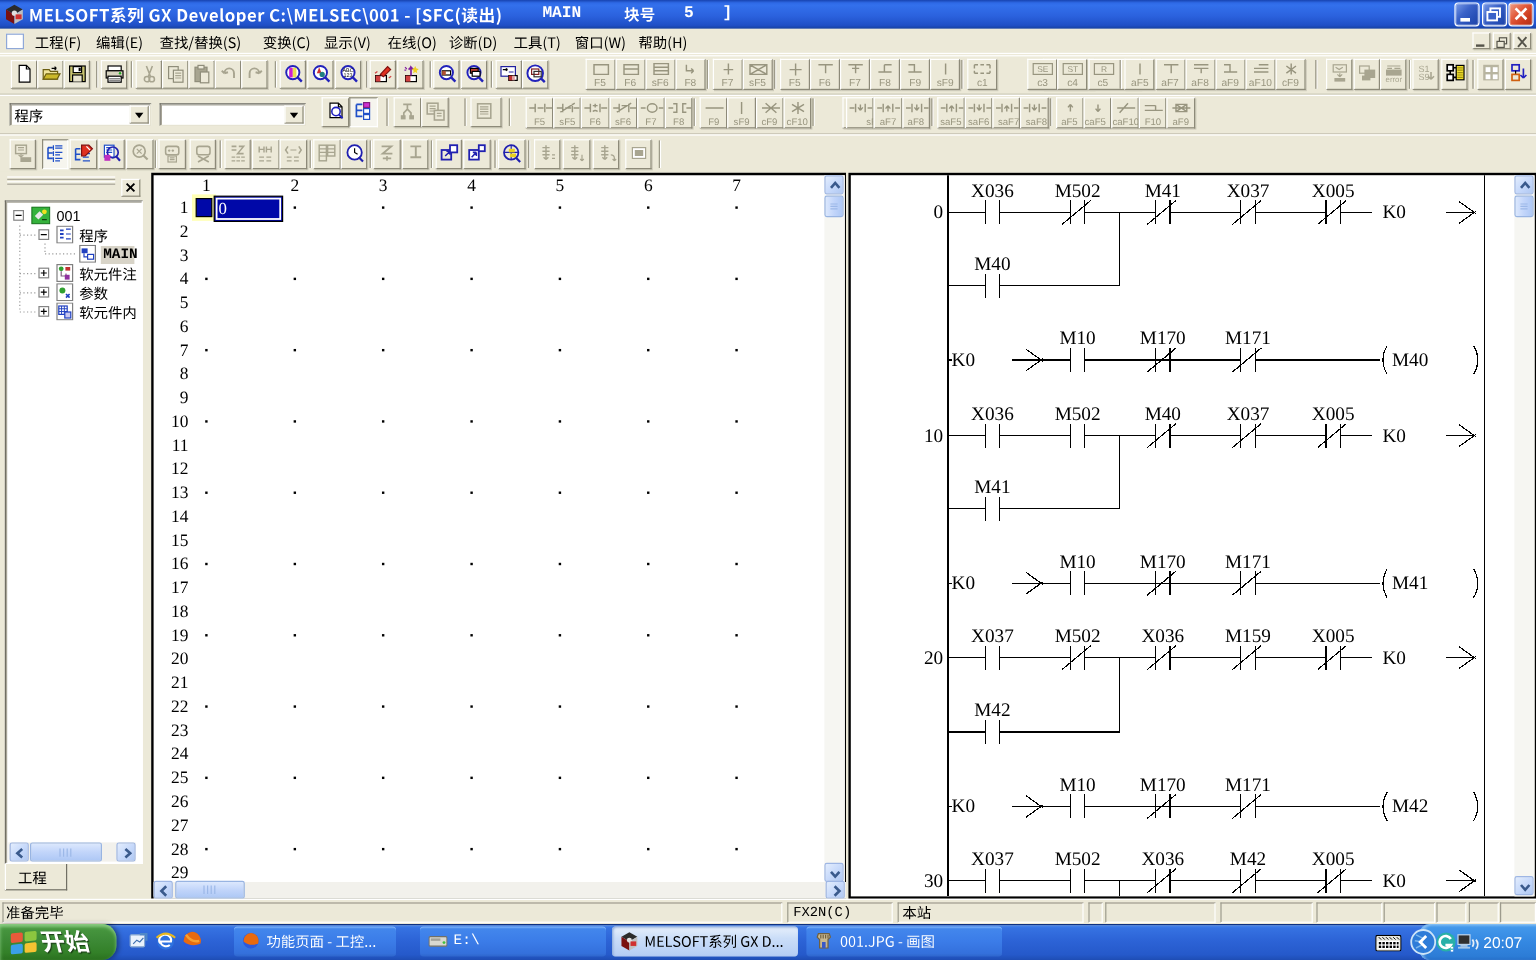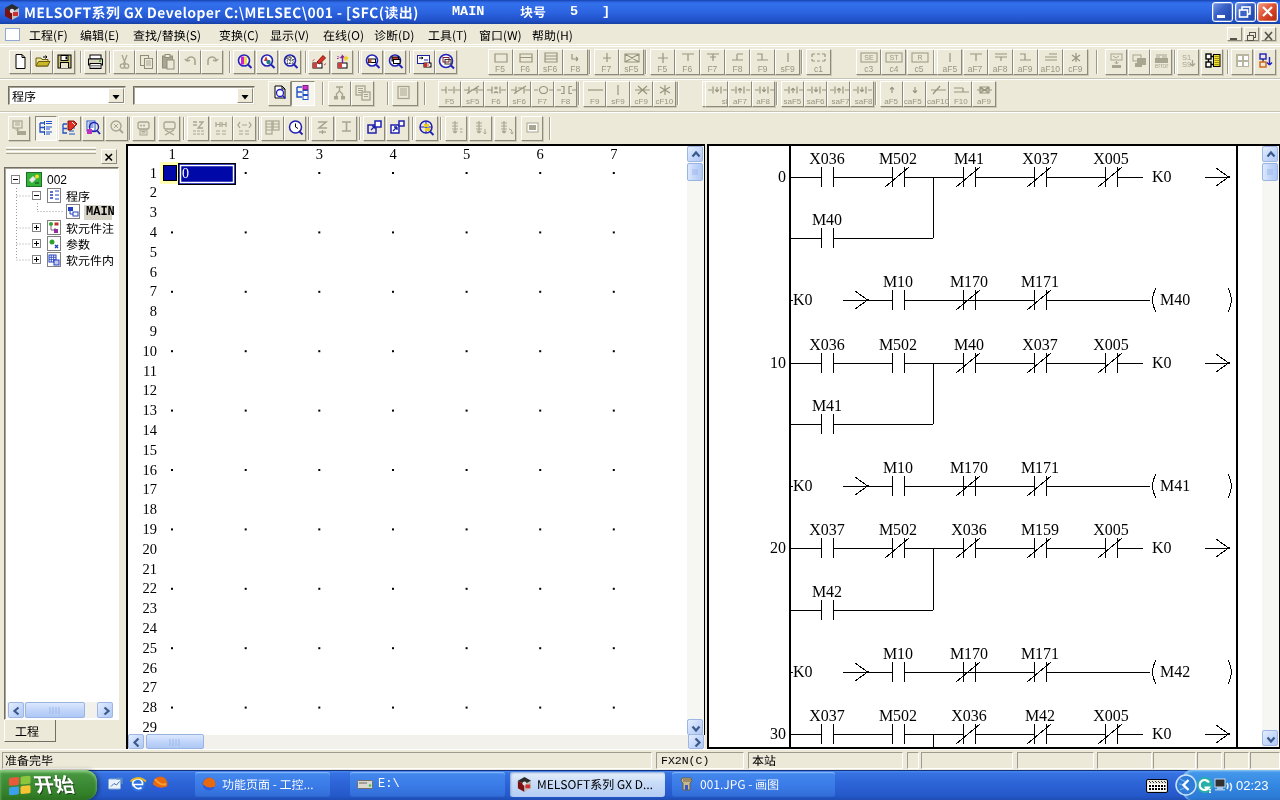--- a/index.html
+++ b/index.html
@@ -850,21 +850,21 @@
       <rect x="1.5" y="0.5" width="13" height="14" fill="#fff" stroke="#808080"></rect>
       <circle cx="6" cy="6" r="2.5" fill="#30A030"></circle>
       <path d="M9 9 l3 3 M9 12 l3-3" stroke="#2040C0" stroke-width="1.4"></path>
     </svg>
 <svg class="abs" style="left:46px;top:252px" width="16" height="15">
       <rect x="1.5" y="0.5" width="13" height="14" fill="#fff" stroke="#808080"></rect>
       <rect x="3" y="3" width="7" height="7" fill="#fff" stroke="#2040C0"></rect>
       <path d="M3 5.3 h7 M3 7.6 h7 M5.3 3 v7 M7.6 3 v7" stroke="#2040C0" stroke-width=".8"></path>
       <rect x="8" y="8" width="5" height="5" fill="#C8C8F0" stroke="#2040C0"></rect>
     </svg>
-<div class="abs" style="left:47px;top:173px;font-size:12px">002</div>
+<div class="abs" style="left:47px;top:173px;font-size:12px">001</div>
 <svg style="position:absolute;left:66px;top:184.5px;overflow:visible" width="28" height="20" viewBox="0 -16 28 20">
       <path d="M6.4 -8.8H10.0V-6.6H6.4ZM5.5 -9.6V-5.8H10.9V-9.6ZM5.4 -2.5V-1.7H7.7V-0.2H4.6V0.6H11.6V-0.2H8.6V-1.7H11.0V-2.5H8.6V-4.0H11.3V-4.8H5.1V-4.0H7.7V-2.5ZM4.3 -9.9C3.4 -9.5 1.9 -9.2 0.5 -8.9C0.6 -8.7 0.7 -8.4 0.8 -8.2C1.3 -8.3 1.9 -8.4 2.5 -8.5V-6.7H0.6V-5.9H2.4C1.9 -4.5 1.1 -2.9 0.3 -2.1C0.5 -1.8 0.7 -1.5 0.8 -1.2C1.4 -2.0 2.1 -3.2 2.5 -4.4V0.9H3.4V-4.2C3.8 -3.7 4.3 -3.1 4.5 -2.7L5.1 -3.5C4.8 -3.7 3.8 -4.8 3.4 -5.1V-5.9H4.9V-6.7H3.4V-8.7C4.0 -8.9 4.5 -9.0 5.0 -9.2Z M16.5 -5.2C17.3 -4.9 18.2 -4.4 19.0 -4.0H14.8V-3.3H18.5V-0.1C18.5 0.1 18.4 0.1 18.2 0.1C18.0 0.2 17.2 0.2 16.3 0.1C16.4 0.4 16.5 0.7 16.6 1.0C17.7 1.0 18.4 1.0 18.8 0.8C19.3 0.7 19.4 0.5 19.4 -0.1V-3.3H22.0C21.6 -2.7 21.1 -2.1 20.7 -1.8L21.5 -1.4C22.1 -2.0 22.8 -2.9 23.4 -3.8L22.7 -4.1L22.6 -4.0H20.4L20.5 -4.1C20.2 -4.3 19.9 -4.4 19.5 -4.6C20.5 -5.1 21.6 -5.9 22.3 -6.6L21.7 -7.1L21.5 -7.0H15.5V-6.3H20.7C20.1 -5.8 19.4 -5.3 18.8 -5.0C18.2 -5.3 17.5 -5.5 17.0 -5.8ZM17.7 -9.9C17.8 -9.5 18.0 -9.1 18.2 -8.7H13.4V-5.4C13.4 -3.7 13.4 -1.2 12.4 0.5C12.6 0.6 13.0 0.8 13.1 1.0C14.2 -0.8 14.3 -3.5 14.3 -5.4V-7.9H23.4V-8.7H19.2C19.1 -9.1 18.8 -9.7 18.5 -10.1Z" fill="#000"></path>
     </svg>
 <div class="abs" style="left:84px;top:204.5px;width:28px;height:15px;background:#D8D4C8"></div>
 <div class="abs" style="left:86px;top:205px;font-size:12px;font-weight:bold;font-family:'Liberation Mono',monospace">MAIN</div>
 <svg style="position:absolute;left:66px;top:216.5px;overflow:visible" width="52" height="20" viewBox="0 -16 52 20">
       <path d="M7.1 -10.1C6.8 -8.2 6.4 -6.5 5.5 -5.3C5.7 -5.2 6.1 -5.0 6.3 -4.8C6.8 -5.5 7.1 -6.4 7.4 -7.4H10.5C10.3 -6.6 10.1 -5.7 10.0 -5.1L10.7 -4.9C11.0 -5.7 11.3 -7.0 11.5 -8.1L10.9 -8.3L10.8 -8.2H7.6C7.8 -8.8 7.9 -9.4 8.0 -10.0ZM8.0 -6.3V-5.7C8.0 -4.0 7.8 -1.5 5.2 0.4C5.4 0.5 5.8 0.8 5.9 1.0C7.4 -0.2 8.1 -1.5 8.5 -2.7C9.0 -1.1 9.8 0.2 11.0 0.9C11.1 0.7 11.4 0.4 11.6 0.2C10.1 -0.6 9.2 -2.5 8.8 -4.6C8.8 -5.0 8.8 -5.4 8.8 -5.7V-6.3ZM1.1 -4.0C1.2 -4.1 1.6 -4.2 2.1 -4.2H3.3V-2.4L0.5 -2.0L0.7 -1.1L3.3 -1.5V0.9H4.2V-1.7L5.8 -1.9L5.7 -2.8L4.2 -2.5V-4.2H5.7V-5.0H4.2V-6.8H3.3V-5.0H2.0C2.4 -5.8 2.8 -6.8 3.2 -7.8H5.7V-8.7H3.4C3.6 -9.1 3.7 -9.5 3.8 -9.9L2.9 -10.1C2.8 -9.6 2.7 -9.1 2.5 -8.7H0.6V-7.8H2.3C2.0 -6.8 1.6 -6.0 1.5 -5.7C1.3 -5.2 1.1 -4.8 0.8 -4.8C0.9 -4.6 1.1 -4.2 1.1 -4.0Z M13.8 -9.1V-8.3H22.3V-9.1ZM12.7 -5.8V-4.9H15.8C15.6 -2.7 15.1 -0.7 12.6 0.2C12.8 0.4 13.0 0.7 13.1 0.9C15.9 -0.2 16.5 -2.3 16.7 -4.9H19.0V-0.6C19.0 0.4 19.3 0.7 20.4 0.7C20.6 0.7 21.9 0.7 22.1 0.7C23.1 0.7 23.4 0.2 23.5 -1.9C23.2 -1.9 22.9 -2.1 22.6 -2.3C22.6 -0.4 22.5 -0.1 22.0 -0.1C21.7 -0.1 20.7 -0.1 20.5 -0.1C20.0 -0.1 19.9 -0.2 19.9 -0.6V-4.9H23.3V-5.8Z M27.8 -4.1V-3.2H31.2V1.0H32.1V-3.2H35.4V-4.1H32.1V-6.7H34.9V-7.6H32.1V-9.9H31.2V-7.6H29.6C29.8 -8.2 29.9 -8.7 30.0 -9.3L29.2 -9.5C28.9 -7.9 28.4 -6.4 27.7 -5.4C27.9 -5.3 28.3 -5.0 28.5 -4.9C28.8 -5.4 29.1 -6.0 29.4 -6.7H31.2V-4.1ZM27.2 -10.0C26.6 -8.2 25.5 -6.4 24.4 -5.2C24.5 -5.0 24.8 -4.6 24.9 -4.4C25.3 -4.8 25.6 -5.2 26.0 -5.8V0.9H26.9V-7.2C27.3 -8.0 27.7 -8.9 28.1 -9.8Z M37.1 -9.3C37.9 -8.9 38.9 -8.3 39.4 -7.9L39.9 -8.7C39.4 -9.1 38.4 -9.6 37.6 -9.9ZM36.5 -6.0C37.3 -5.6 38.2 -5.0 38.7 -4.7L39.2 -5.4C38.7 -5.8 37.7 -6.3 37.0 -6.6ZM36.9 0.2 37.6 0.8C38.3 -0.3 39.2 -1.8 39.8 -3.1L39.1 -3.7C38.4 -2.3 37.5 -0.7 36.9 0.2ZM42.6 -9.8C43.0 -9.2 43.4 -8.4 43.6 -7.8L44.4 -8.2C44.3 -8.7 43.8 -9.5 43.4 -10.1ZM40.0 -7.8V-6.9H43.2V-4.2H40.5V-3.4H43.2V-0.3H39.6V0.6H47.5V-0.3H44.1V-3.4H46.8V-4.2H44.1V-6.9H47.3V-7.8Z" fill="#000"></path>
     </svg>
 <svg style="position:absolute;left:66px;top:232.5px;overflow:visible" width="28" height="20" viewBox="0 -16 28 20">
       <path d="M6.6 -4.8C5.8 -4.2 4.2 -3.7 3.0 -3.4C3.3 -3.2 3.5 -3.0 3.6 -2.8C4.8 -3.1 6.4 -3.7 7.3 -4.4ZM7.6 -3.4C6.6 -2.6 4.6 -2.0 2.9 -1.7C3.0 -1.5 3.3 -1.2 3.4 -1.0C5.2 -1.4 7.2 -2.1 8.4 -3.0ZM9.1 -2.1C7.8 -0.8 5.1 -0.1 2.1 0.2C2.3 0.4 2.5 0.7 2.6 1.0C5.6 0.6 8.4 -0.2 9.9 -1.7ZM2.1 -7.1C2.4 -7.2 2.8 -7.2 4.8 -7.3C4.7 -6.9 4.5 -6.6 4.3 -6.2H0.6V-5.4H3.7C2.8 -4.4 1.7 -3.6 0.5 -3.0C0.7 -2.9 1.0 -2.5 1.2 -2.3C2.6 -3.0 3.9 -4.1 4.8 -5.4H7.3C8.2 -4.1 9.6 -3.0 11.0 -2.4C11.1 -2.6 11.4 -3.0 11.6 -3.1C10.4 -3.6 9.1 -4.4 8.3 -5.4H11.4V-6.2H5.3C5.5 -6.6 5.7 -7.0 5.9 -7.4L9.2 -7.5C9.5 -7.3 9.8 -7.0 10.0 -6.8L10.7 -7.3C10.1 -8.0 8.7 -9.0 7.6 -9.7L6.9 -9.3C7.4 -9.0 7.9 -8.6 8.4 -8.2L3.7 -8.1C4.5 -8.5 5.3 -9.1 6.0 -9.7L5.2 -10.1C4.3 -9.3 3.1 -8.5 2.7 -8.3C2.4 -8.1 2.1 -8.0 1.9 -8.0C2.0 -7.7 2.1 -7.3 2.1 -7.1Z M17.3 -9.9C17.1 -9.4 16.7 -8.7 16.4 -8.3L17.0 -8.0C17.3 -8.4 17.7 -9.0 18.1 -9.5ZM13.1 -9.5C13.4 -9.0 13.7 -8.4 13.8 -7.9L14.5 -8.2C14.4 -8.7 14.1 -9.3 13.7 -9.8ZM16.9 -3.1C16.6 -2.5 16.3 -2.0 15.8 -1.5C15.3 -1.7 14.9 -2.0 14.4 -2.2C14.6 -2.4 14.8 -2.8 15.0 -3.1ZM13.3 -1.8C13.9 -1.6 14.6 -1.3 15.2 -1.0C14.4 -0.4 13.5 -0.1 12.5 0.2C12.6 0.3 12.8 0.6 12.9 0.9C14.0 0.6 15.0 0.1 15.9 -0.6C16.3 -0.4 16.7 -0.1 16.9 0.1L17.5 -0.5C17.2 -0.7 16.9 -0.9 16.5 -1.1C17.1 -1.8 17.6 -2.7 17.9 -3.7L17.4 -3.9L17.3 -3.9H15.3L15.6 -4.5L14.8 -4.6C14.7 -4.4 14.6 -4.1 14.5 -3.9H12.8V-3.1H14.1C13.8 -2.6 13.6 -2.2 13.3 -1.8ZM15.1 -10.1V-7.8H12.6V-7.1H14.8C14.2 -6.3 13.3 -5.6 12.5 -5.2C12.6 -5.1 12.9 -4.7 13.0 -4.5C13.7 -4.9 14.5 -5.6 15.1 -6.3V-4.8H15.9V-6.5C16.5 -6.1 17.2 -5.5 17.5 -5.2L18.0 -5.9C17.7 -6.1 16.7 -6.7 16.1 -7.1H18.4V-7.8H15.9V-10.1ZM19.5 -10.0C19.2 -7.9 18.7 -5.9 17.8 -4.6C18.0 -4.5 18.3 -4.2 18.5 -4.0C18.8 -4.5 19.0 -5.0 19.3 -5.6C19.5 -4.4 19.9 -3.3 20.3 -2.4C19.7 -1.2 18.7 -0.4 17.4 0.3C17.6 0.4 17.8 0.8 17.9 1.0C19.1 0.3 20.1 -0.5 20.8 -1.5C21.4 -0.5 22.1 0.3 23.1 0.9C23.2 0.6 23.5 0.3 23.7 0.1C22.7 -0.4 21.9 -1.3 21.3 -2.4C21.9 -3.6 22.3 -5.1 22.6 -6.9H23.4V-7.8H20.0C20.1 -8.4 20.3 -9.1 20.4 -9.9ZM21.7 -6.9C21.5 -5.5 21.2 -4.3 20.8 -3.3C20.3 -4.4 20.0 -5.6 19.8 -6.9Z" fill="#000"></path>
@@ -1220,13 +1220,13 @@
       <path d="M13 6.5 a5 5 0 1 0 0 5 h-4.5" stroke="#fff" stroke-width="2.2" fill="none"></path>
       <rect x="13" y="13" width="2" height="4" fill="#fff"></rect>
       <rect x="13" y="14.5" width="2" height="1" fill="#28B0A8"></rect>
     </svg>
 <svg class="abs" style="left:1214px;top:777px" width="20" height="17">
       <rect x="1" y="2" width="10" height="8" fill="#303030" stroke="#C0D8F0"></rect>
       <rect x="3" y="10" width="6" height="2" fill="#A8C8E8"></rect>
       <rect x="1" y="12" width="10" height="1.5" fill="#A8C8E8"></rect>
       <path d="M13 6 q2-3 0-6 M16 8 q3-4 0-8" transform="translate(0,6)" stroke="#E8F0F8" stroke-width="1.5" fill="none"></path>
     </svg>
-<div class="abs" style="left:1236px;top:778px;color:#fff;font-size:13px">02:23</div>
+<div class="abs" style="left:1236px;top:778px;color:#fff;font-size:13px">20:07</div>
 </div>
 </body></html>

